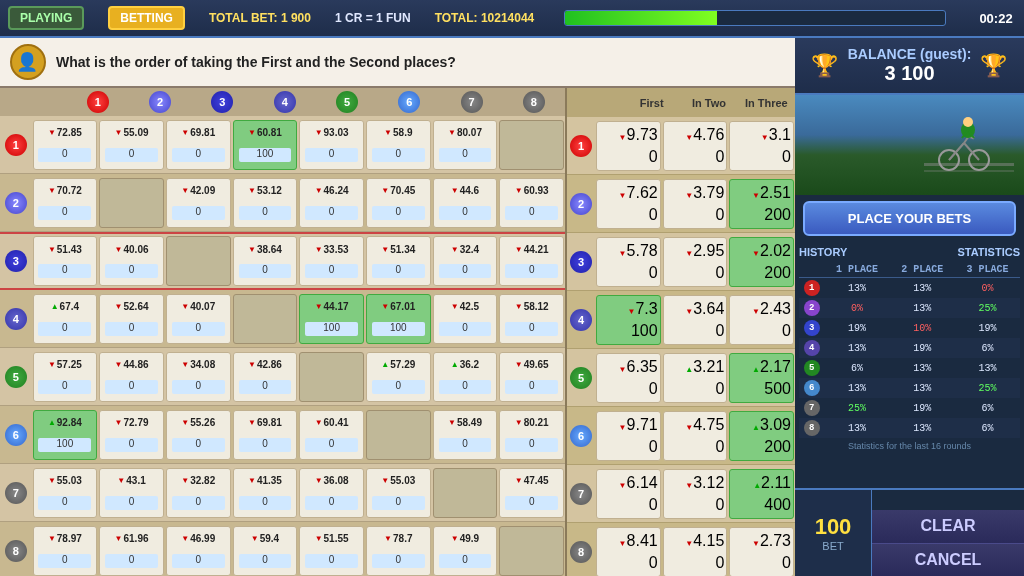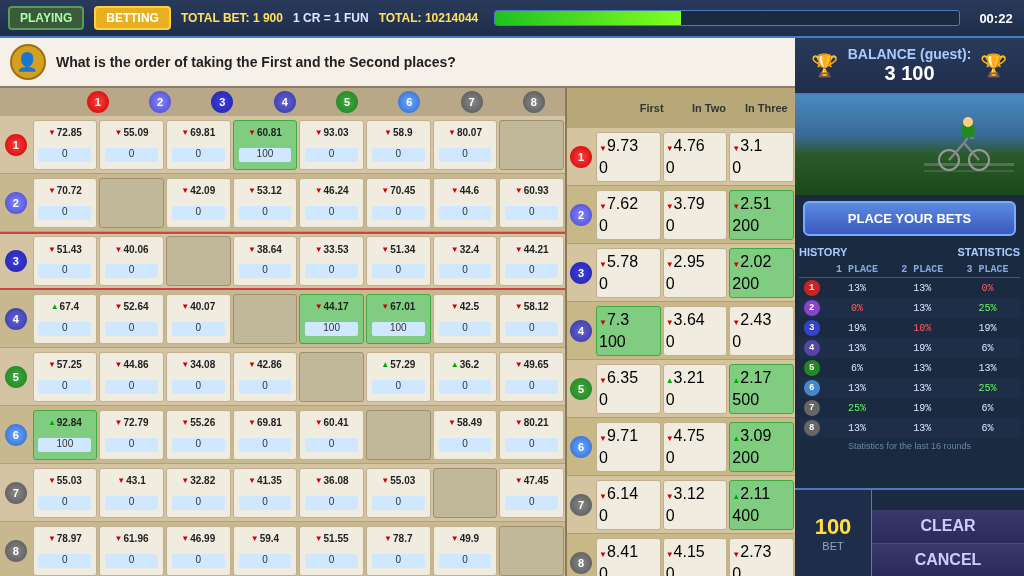--- a/index.html
+++ b/index.html
@@ -12,21 +12,21 @@
     }
 
     
     #top-bar {
       display: flex;
       align-items: center;
       height: 38px;
       background: linear-gradient(180deg, #2a3a5c 0%, #1e2d4a 100%);
       border-bottom: 2px solid #4a7abf;
       padding: 0 8px;
-      gap: 10px;
+      gap: 24px;
     }
     .top-btn-playing {
       background: #3a5a3a;
       border: 2px solid #5a9a5a;
       border-radius: 4px;
       color: #aaffaa;
       font-weight: bold;
       font-size: 12px;
       padding: 3px 10px;
     }
@@ -203,21 +203,21 @@
     .arrow-down { color: #cc0000; font-size: 8px; }
 
     
     #right-bet-grid {
       width: 230px;
       border-left: 2px solid #8a7a5a;
       background: #c8b890;
     }
     .right-col-headers {
       display: flex;
-      height: 40px;
+      height: 29px;
       align-items: center;
       padding-left: 28px;
       background: #b8a878;
     }
     .right-col-h {
       flex: 1;
       text-align: center;
       font-size: 11px;
       font-weight: bold;
       color: #333;
@@ -238,21 +238,21 @@
     }
     .right-cell {
       flex: 1;
       height: 50px;
       margin: 1px;
       background: #f0ece0;
       border: 1px solid #c0b090;
       border-radius: 3px;
       display: flex;
       flex-direction: column;
-      align-items: flex-start;
+      align-items: flex-end;
       justify-content: space-around;
       cursor: pointer;
       padding: 2px;
     }
     .right-cell.highlighted { background: #80cc80; border-color: #40aa40; }
 
     
     #right-sidebar {
       width: 229px;
       background: #1a2a40;

